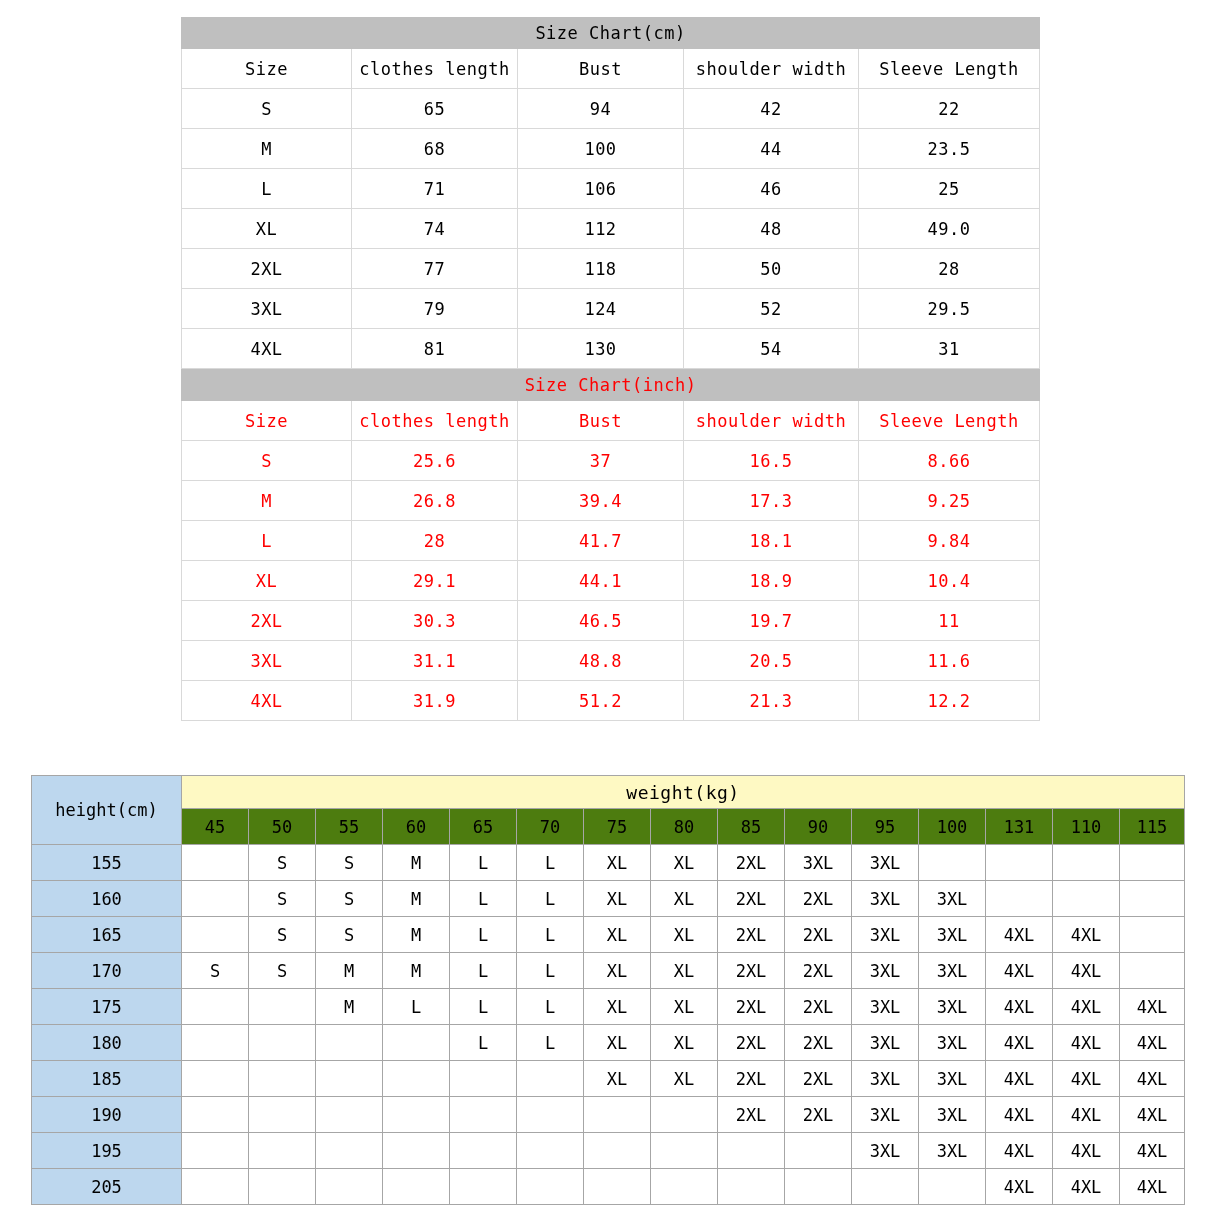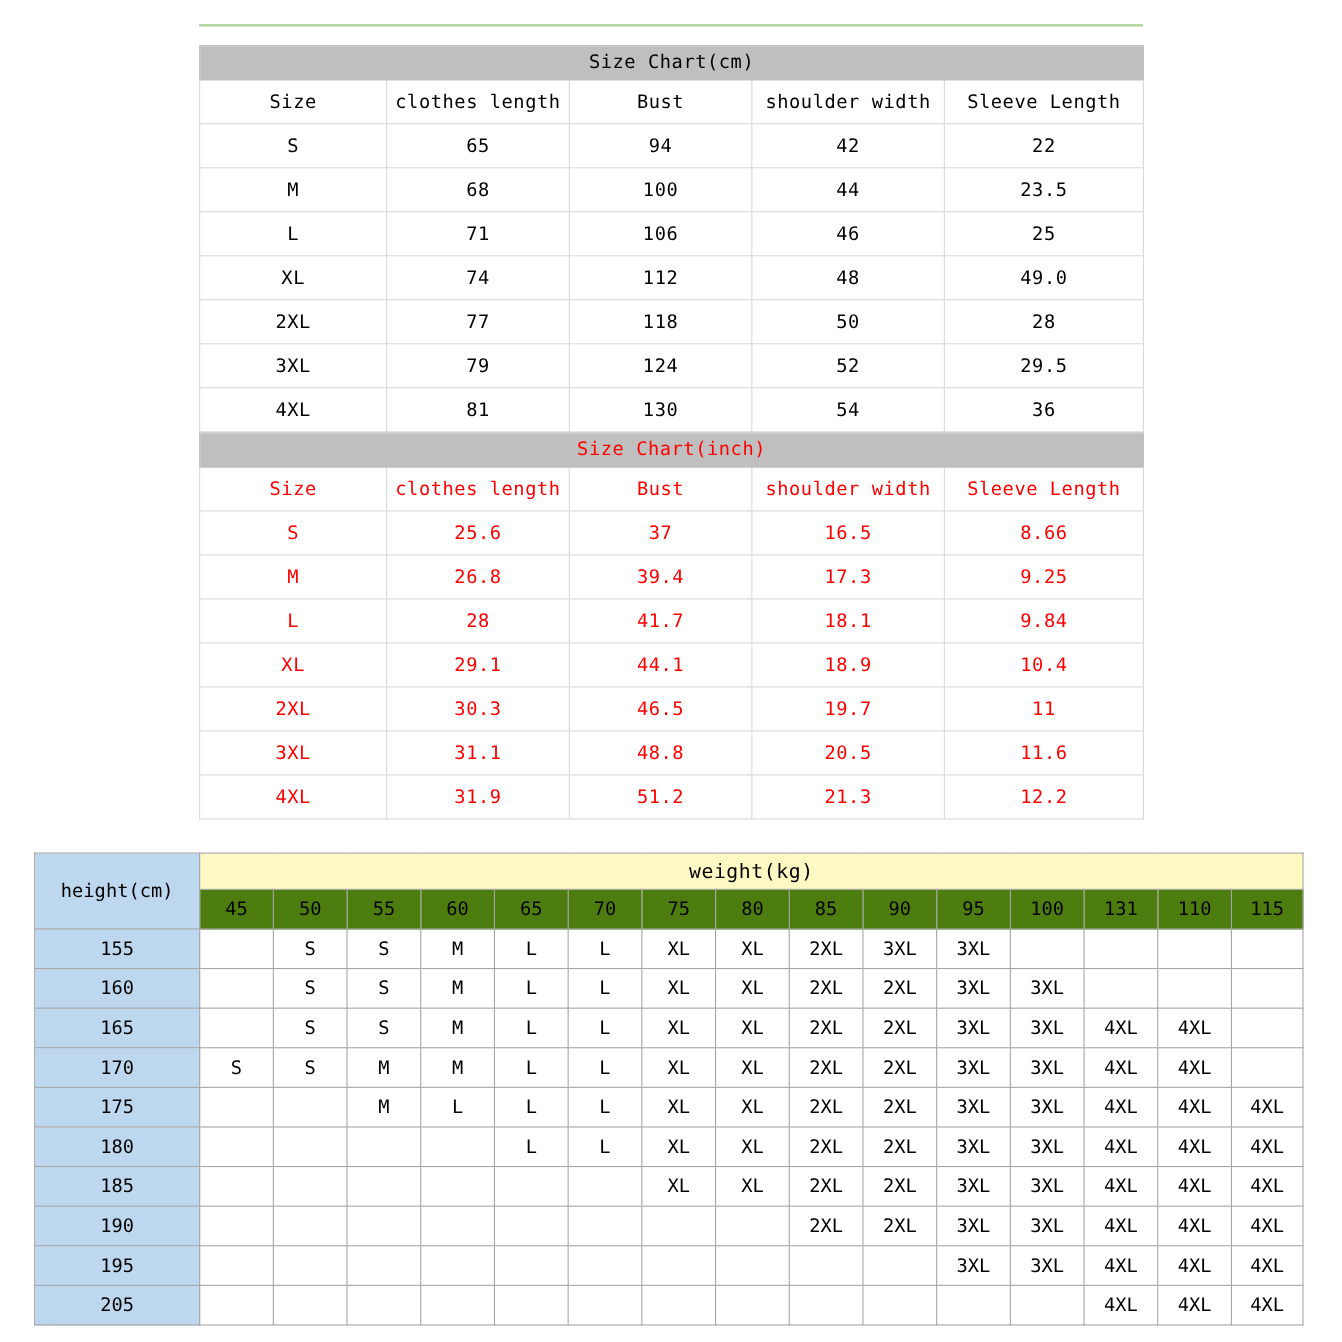--- a/index.html
+++ b/index.html
@@ -12,21 +12,21 @@
     height: 1220px;
     font-family: "DejaVu Sans Mono", "Liberation Mono", monospace;
     position: relative;
     overflow: hidden;
   }
 
   
   #size-charts {
     position: absolute;
     left: 181px;
-    top: 41px;
+    top: 17px;
     width: 858px;
   }
   table.sz {
     border-collapse: collapse;
     width: 858px;
     table-layout: fixed;
   }
   table.sz td {
     border: 1px solid #d9d9d9;
     height: 39px;
@@ -191,21 +191,21 @@
         <td>79</td>
         <td>124</td>
         <td>52</td>
         <td>29.5</td>
       </tr>
       <tr>
         <td>4XL</td>
         <td>81</td>
         <td>130</td>
         <td>54</td>
-        <td>36</td>
+        <td>31</td>
       </tr>
     </tbody>
   </table>
 
   <table class="sz">
     <colgroup>
         <col class="c1">
         <col class="c2">
         <col class="c3">
         <col class="c4">

